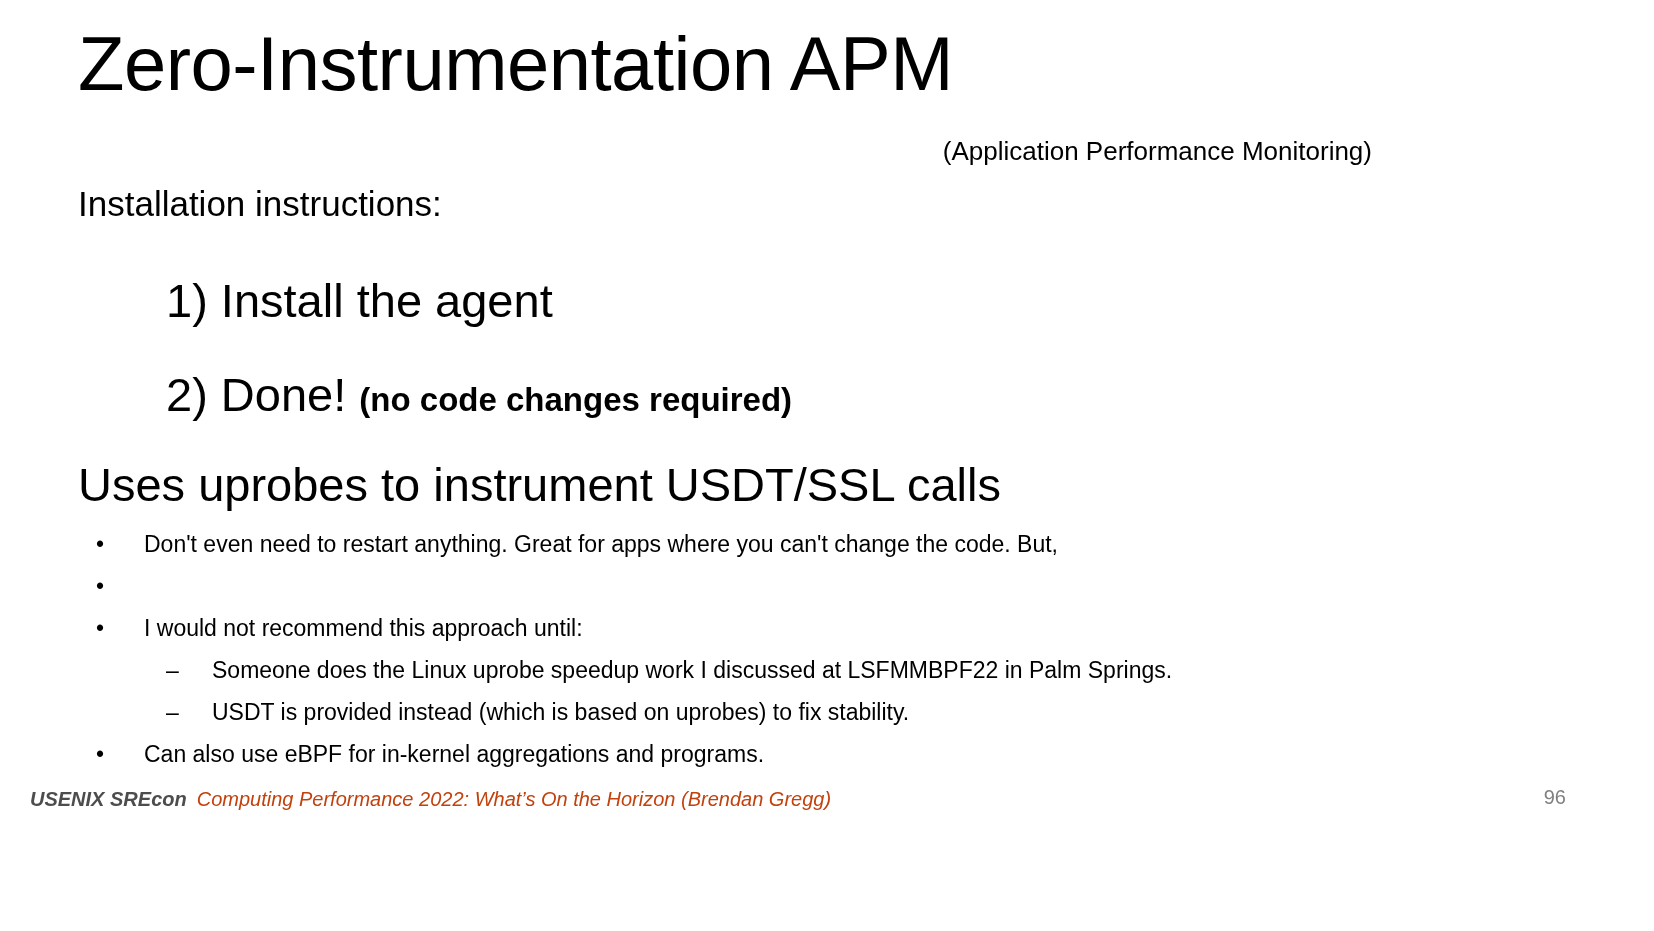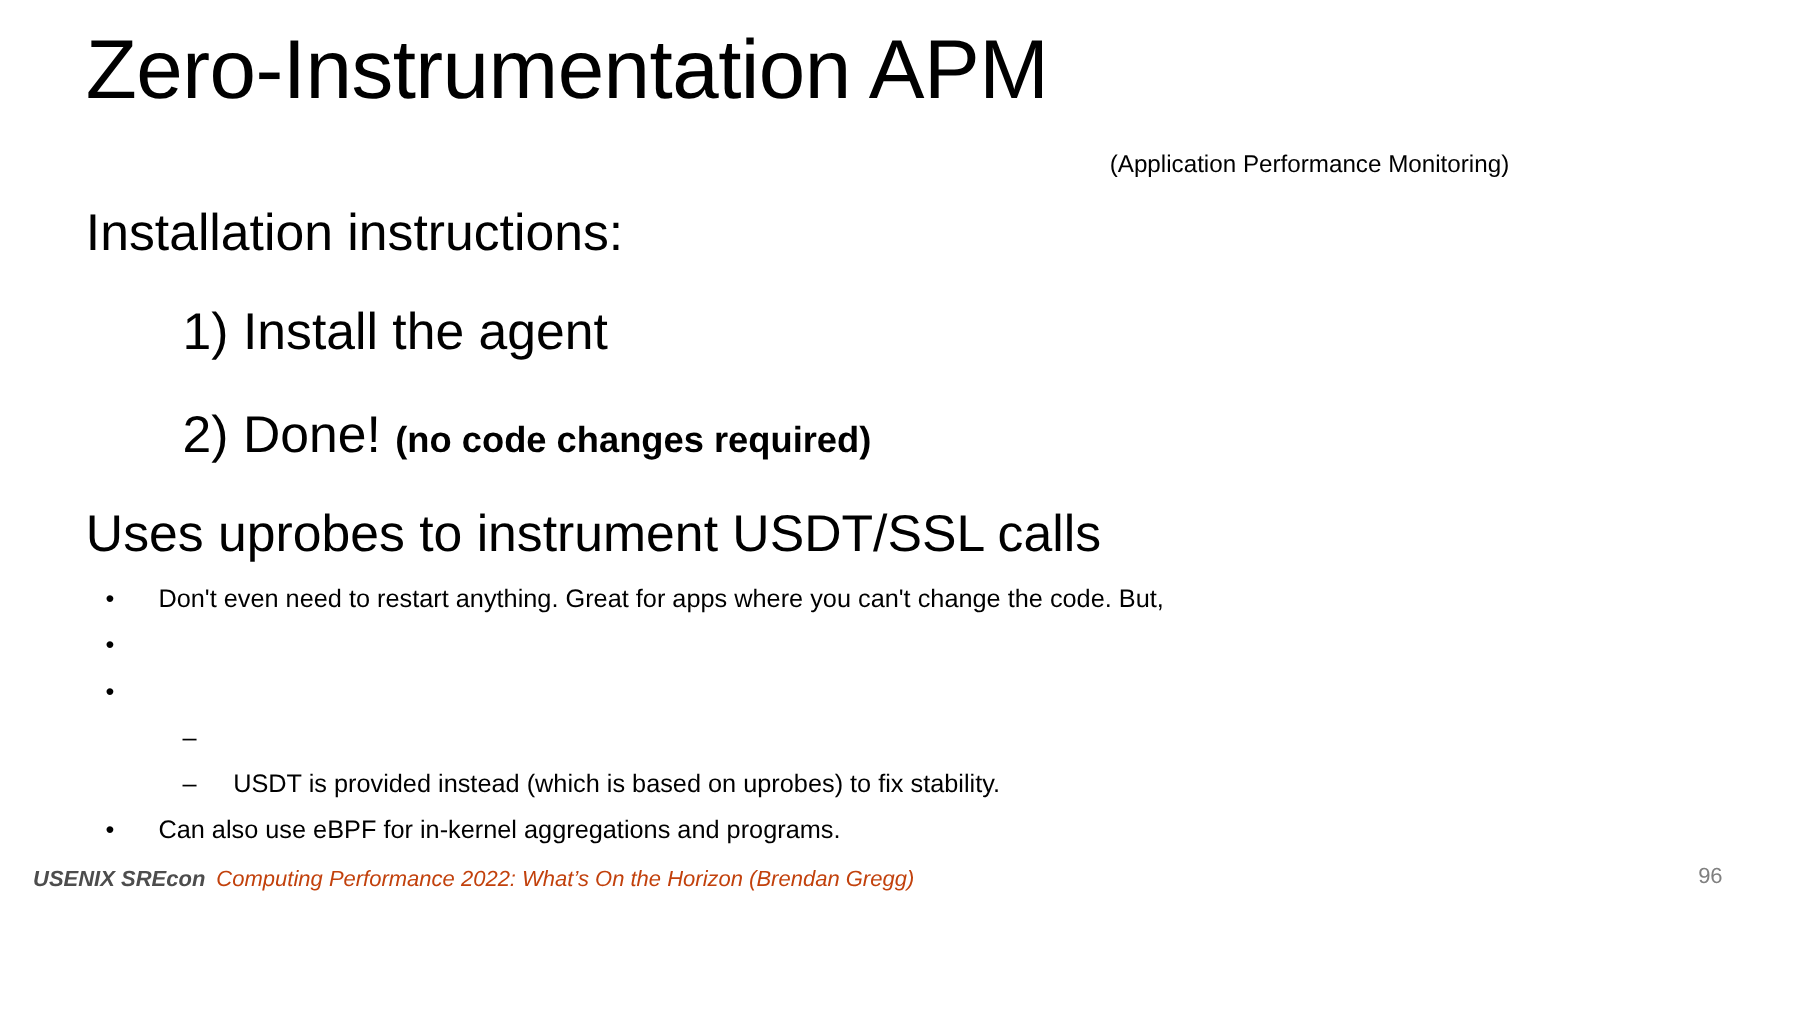--- a/index.html
+++ b/index.html
@@ -33,32 +33,32 @@
     letter-spacing: -0.5px;
     white-space: nowrap;
     font-weight: 400;
   }
 
   
   .subtitle-note {
     position: absolute;
     right: 282px;
     top: 137px;
-    font-size: 22px;
+    font-size: 26px;
     line-height: 1.1;
     white-space: nowrap;
     margin-left: 40px;
   }
 
   
   .lead {
     position: absolute;
     left: 78px;
     top: 184px;
-    font-size: 47px;
+    font-size: 35px;
     line-height: 1.15;
     white-space: nowrap;
   }
 
   .step {
     position: absolute;
     left: 166px;
     font-size: 47px;
     line-height: 1.15;
     white-space: nowrap;
@@ -180,24 +180,26 @@
       <span class="bullet-marker">•</span>
       <span class="bullet-text">Don't even need to restart anything. Great for apps where you can't change the code. But,</span>
     </div>
 
     <div class="bullet-row level-1">
       <span class="bullet-marker">•</span>
     </div>
 
     <div class="bullet-row level-1">
       <span class="bullet-marker">•</span>
+      <span class="bullet-text">I would not recommend this approach until:</span>
     </div>
 
     <div class="bullet-row level-2">
       <span class="bullet-marker">–</span>
+      <span class="bullet-text">Someone does the Linux uprobe speedup work I discussed at LSFMMBPF22 in Palm Springs.</span>
     </div>
 
     <div class="bullet-row level-2">
       <span class="bullet-marker">–</span>
       <span class="bullet-text">USDT is provided instead (which is based on uprobes) to fix stability.</span>
     </div>
 
     <div class="bullet-row level-1">
       <span class="bullet-marker">•</span>
       <span class="bullet-text">Can also use eBPF for in-kernel aggregations and programs.</span>

